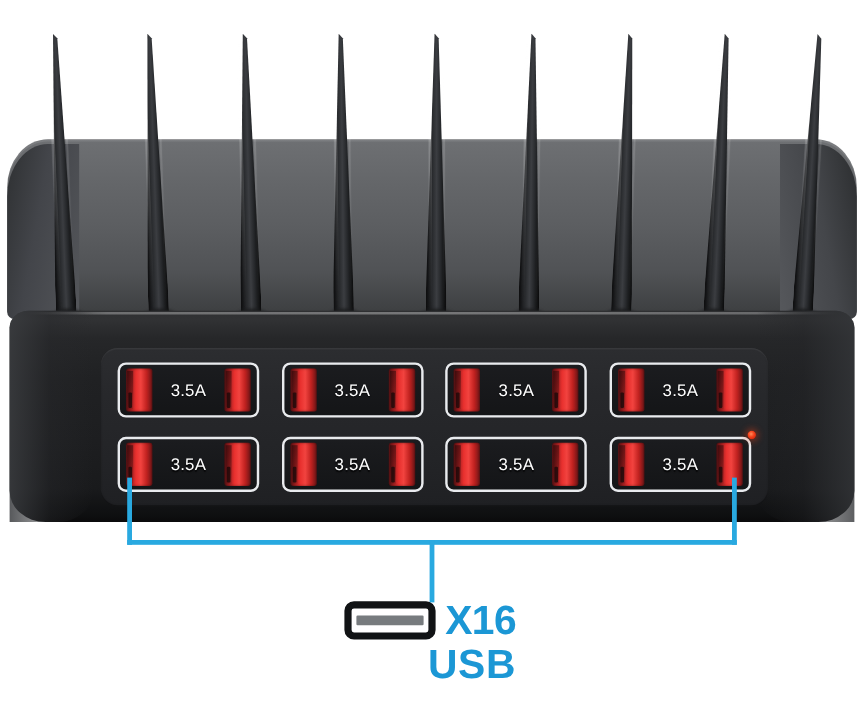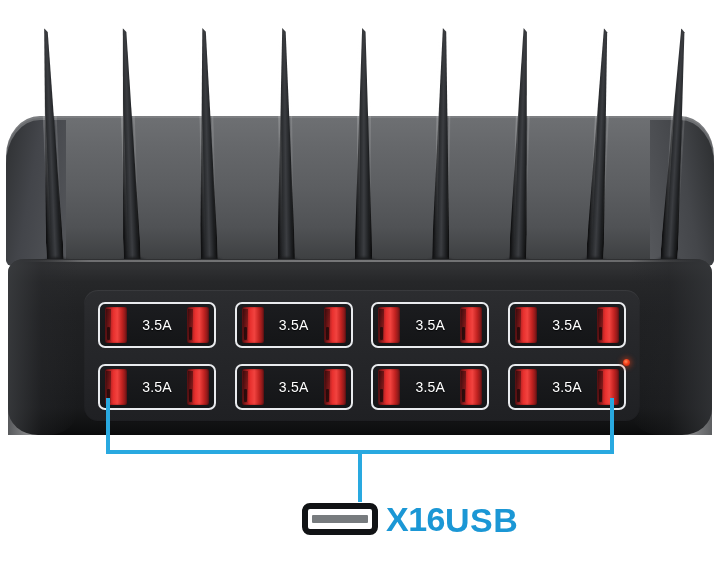--- a/index.html
+++ b/index.html
@@ -281,22 +281,22 @@
   .cl-v-right { left: 610px; top: 398px; width: 4px; height: 56px; }
   .cl-h       { left: 106px; top: 450px; width: 508px; height: 4px; }
   .cl-v-mid   { left: 358px; top: 450px; width: 4px; height: 52px; }
 
   .usb-tag {
     position: absolute;
     left: 302px;
     top: 500px;
     width: 128px;
     display: flex;
-    flex-direction: row;
-    align-items: center;
+    flex-direction: column;
+    align-items: flex-end;
   }
   .usb-tag-row {
     display: flex;
     align-items: center;
     gap: 8px;
   }
   .usb-icon {
     width: 76px;
     height: 32px;
     border: 6px solid #111315;

